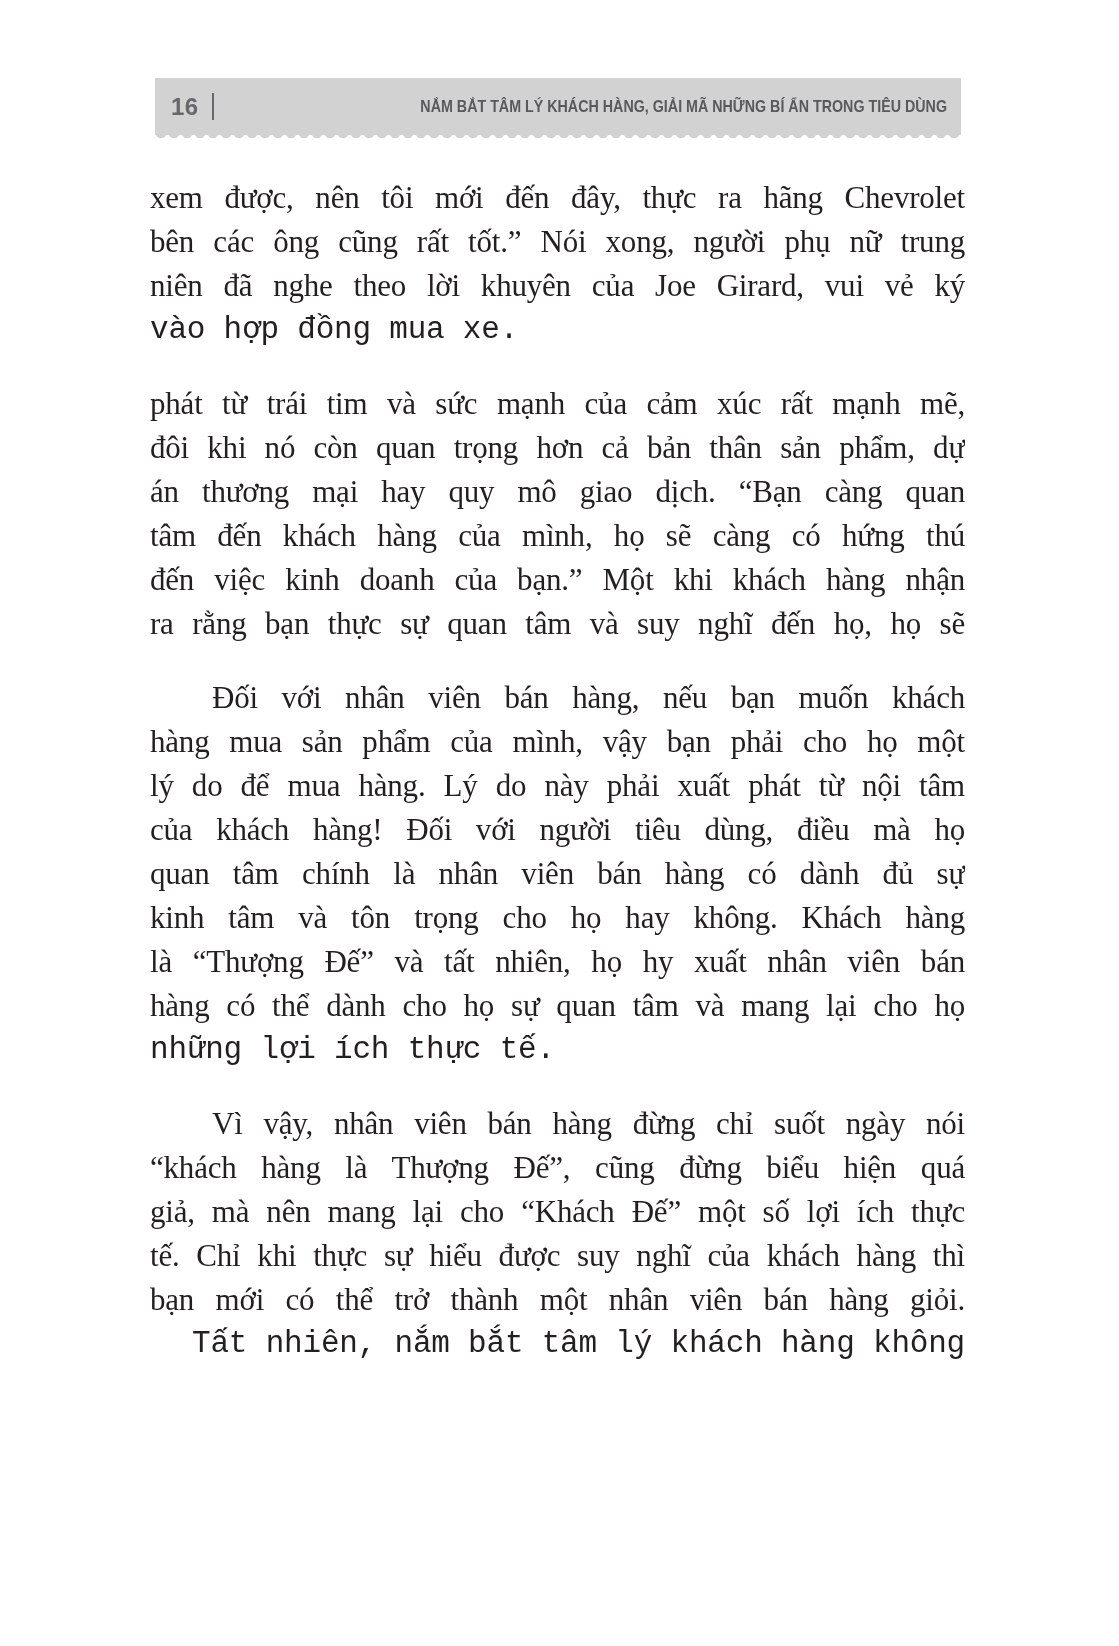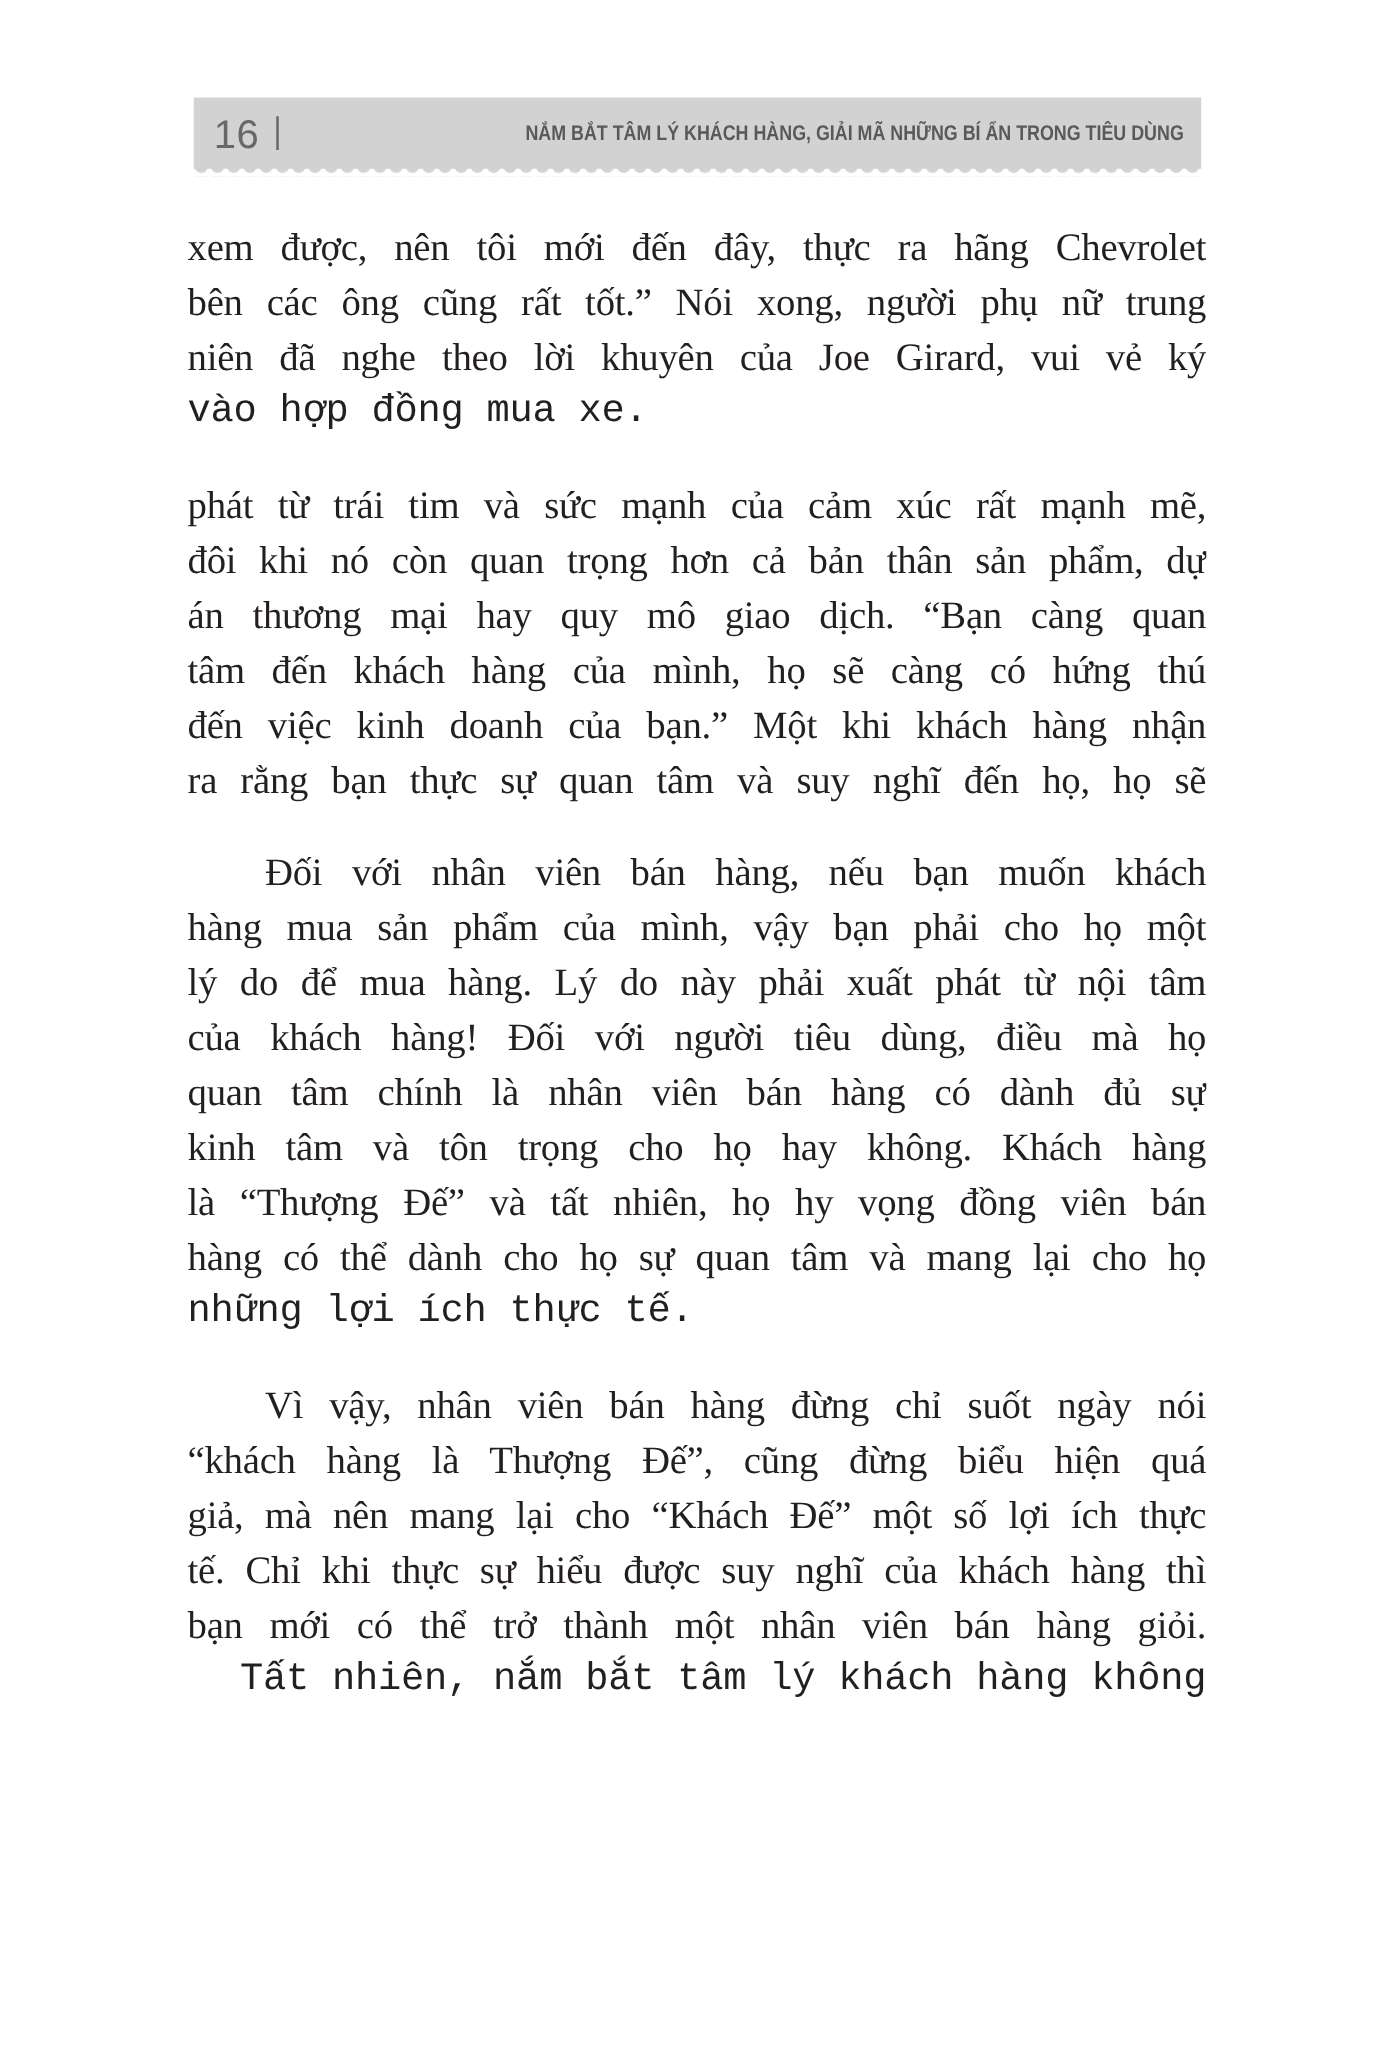--- a/index.html
+++ b/index.html
@@ -35,24 +35,25 @@
     left: 0;
     right: 0;
     bottom: -6px;
     height: 7px;
     background-image: radial-gradient(circle at 6px -1px, var(--bar-bg, #d2d2d3) 5px, rgba(0,0,0,0) 5.6px);
     background-size: 13px 7px;
     background-repeat: repeat-x;
   }
   .page-num {
     color: var(--pagenum-color, #67686b);
-    font-size: 32px;
+    font-size: 24px;
     line-height: 1;
     margin-left: 16px;
     letter-spacing: 0.5px;
+    font-weight: bold;
   }
   .header-divider {
     width: 2px;
     height: 27px;
     background: var(--pagenum-color, #67686b);
     margin-left: 13px;
     flex: 0 0 auto;
   }
   .running-title {
     flex: 1;
@@ -125,21 +126,21 @@
         <div class="line">đến việc kinh doanh của bạn.” Một khi khách hàng nhận</div>
         <div class="line">ra rằng bạn thực sự quan tâm và suy nghĩ đến họ, họ sẽ</div>
       </div>
       <div class="para">
         <div class="line indent">Đối với nhân viên bán hàng, nếu bạn muốn khách</div>
         <div class="line">hàng mua sản phẩm của mình, vậy bạn phải cho họ một</div>
         <div class="line">lý do để mua hàng. Lý do này phải xuất phát từ nội tâm</div>
         <div class="line">của khách hàng! Đối với người tiêu dùng, điều mà họ</div>
         <div class="line">quan tâm chính là nhân viên bán hàng có dành đủ sự</div>
         <div class="line">kinh tâm và tôn trọng cho họ hay không. Khách hàng</div>
-        <div class="line">là “Thượng Đế” và tất nhiên, họ hy vọng đồng viên bán</div>
+        <div class="line">là “Thượng Đế” và tất nhiên, họ hy xuất nhân viên bán</div>
         <div class="line">hàng có thể dành cho họ sự quan tâm và mang lại cho họ</div>
         <div class="line last">những lợi ích thực tế.</div>
       </div>
       <div class="para">
         <div class="line indent">Vì vậy, nhân viên bán hàng đừng chỉ suốt ngày nói</div>
         <div class="line">“khách hàng là Thượng Đế”, cũng đừng biểu hiện quá</div>
         <div class="line">giả, mà nên mang lại cho “Khách Đế” một số lợi ích thực</div>
         <div class="line">tế. Chỉ khi thực sự hiểu được suy nghĩ của khách hàng thì</div>
         <div class="line">bạn mới có thể trở thành một nhân viên bán hàng giỏi.</div>
         <div class="line last">Tất nhiên, nắm bắt tâm lý khách hàng không phải là việc</div>

